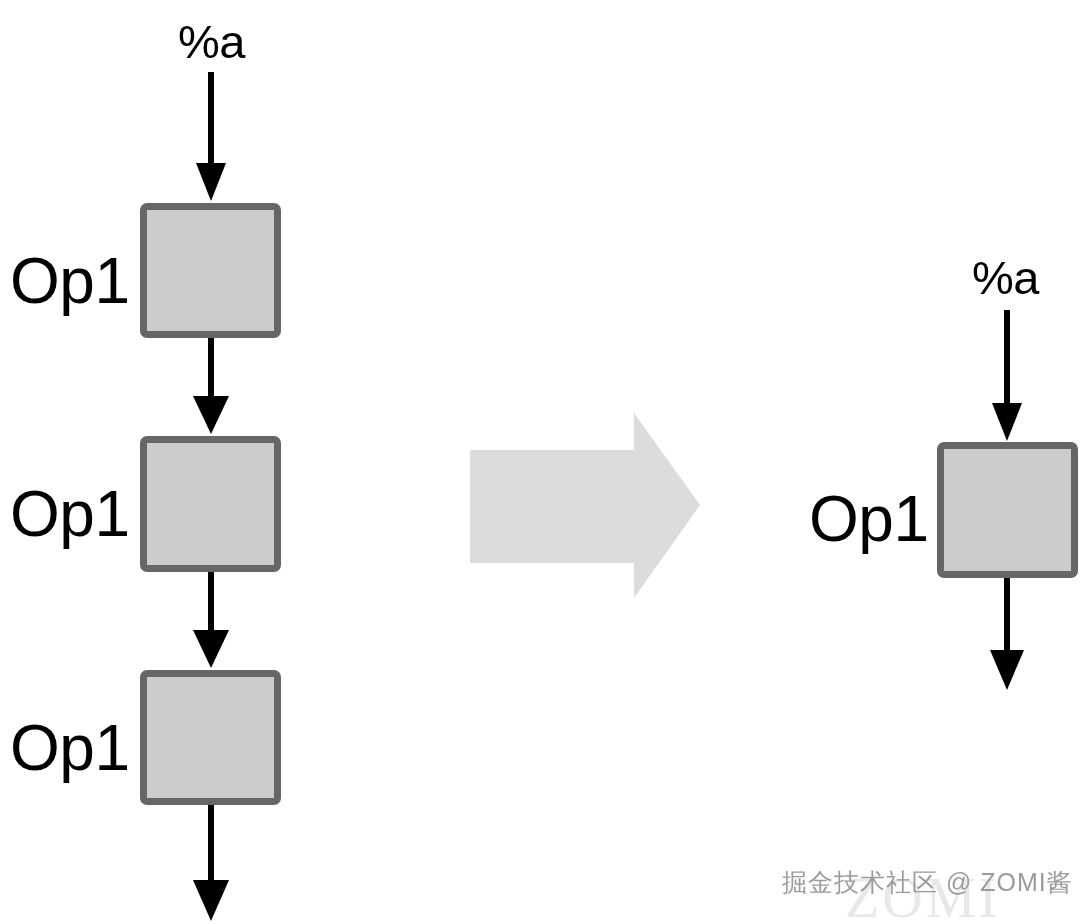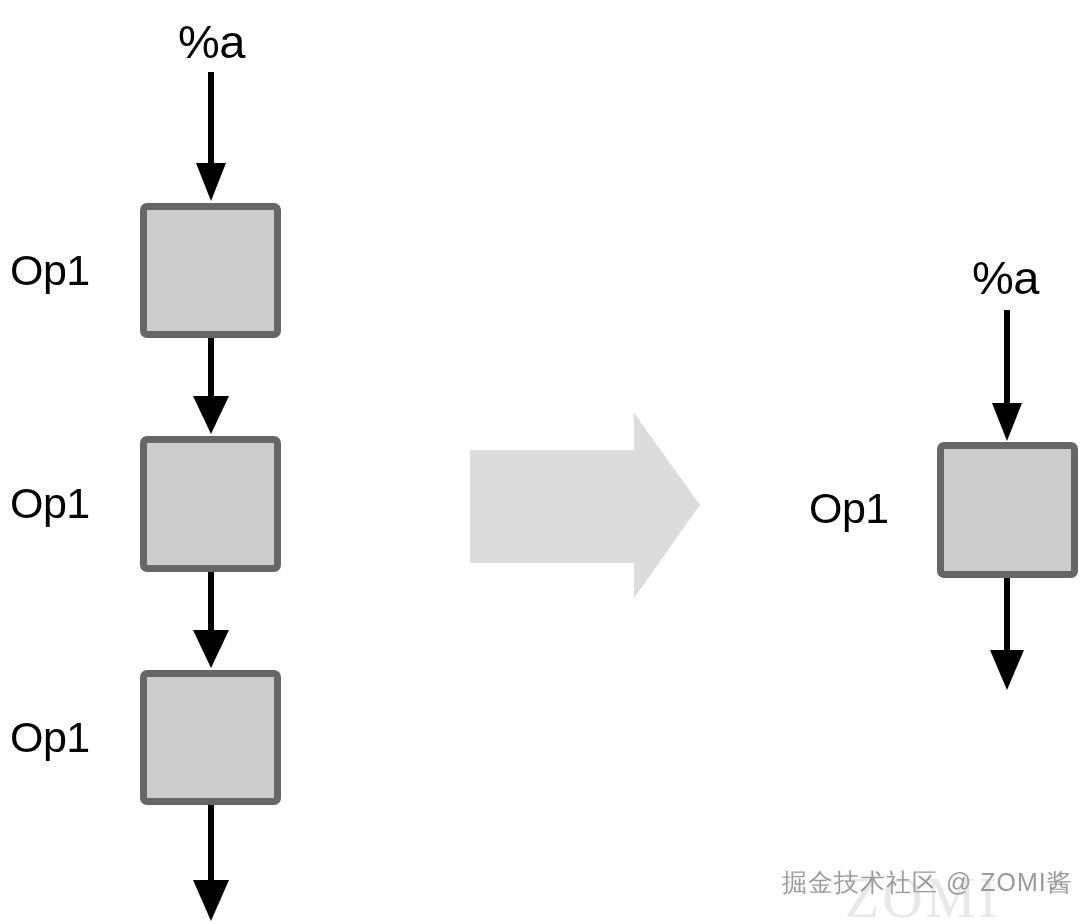--- a/index.html
+++ b/index.html
@@ -31,21 +31,21 @@
   
   .lbl {
     position: absolute;
     color: #000000;
     font-family: "Liberation Sans", sans-serif;
     font-weight: 400;
     line-height: 1;
     white-space: nowrap;
   }
   .lbl-op {
-    font-size: 43px;
+    font-size: 64px;
     letter-spacing: -0.5px;
   }
   .lbl-var {
     font-size: 47px;
     letter-spacing: -0.5px;
   }
 
   
   .layer {
     position: absolute;

